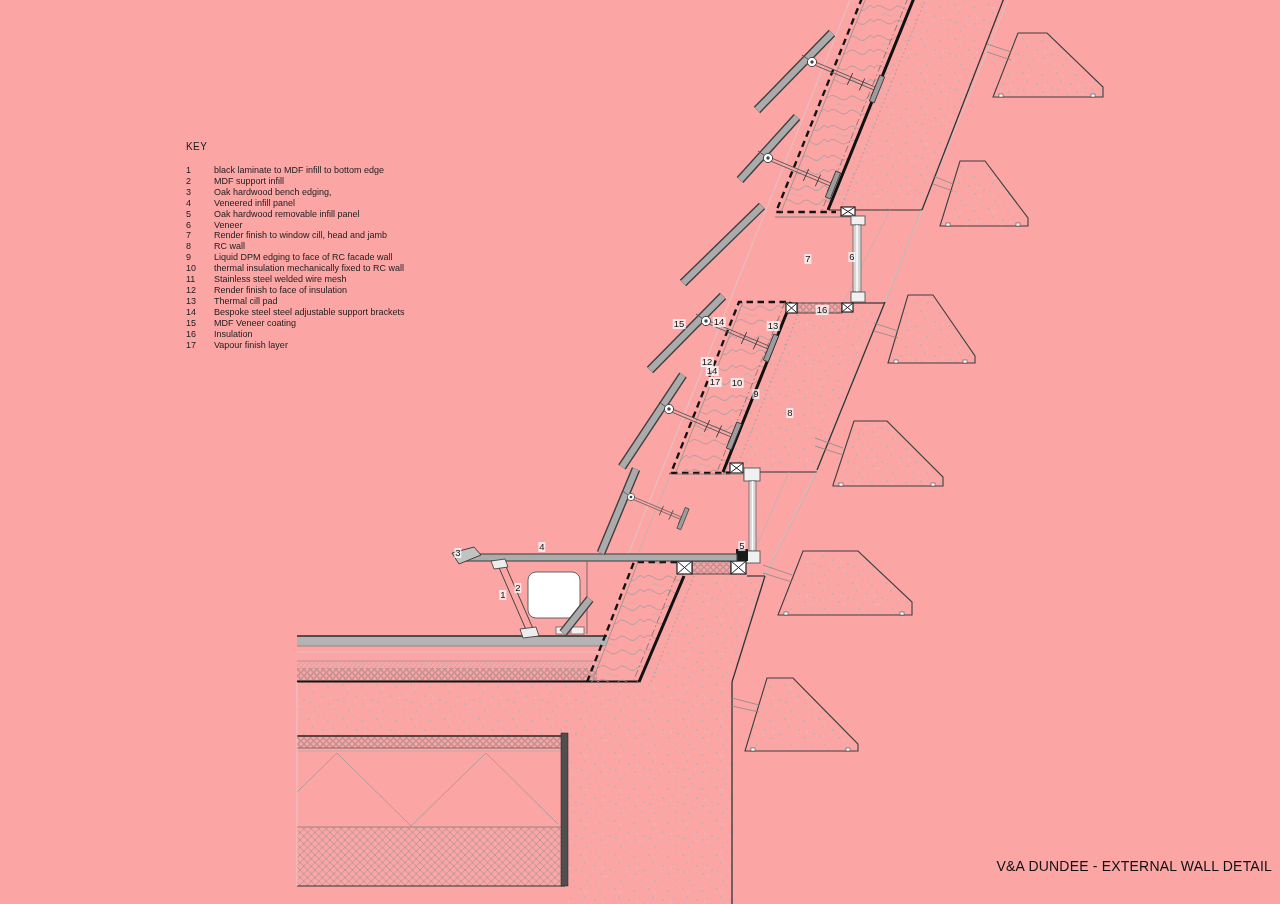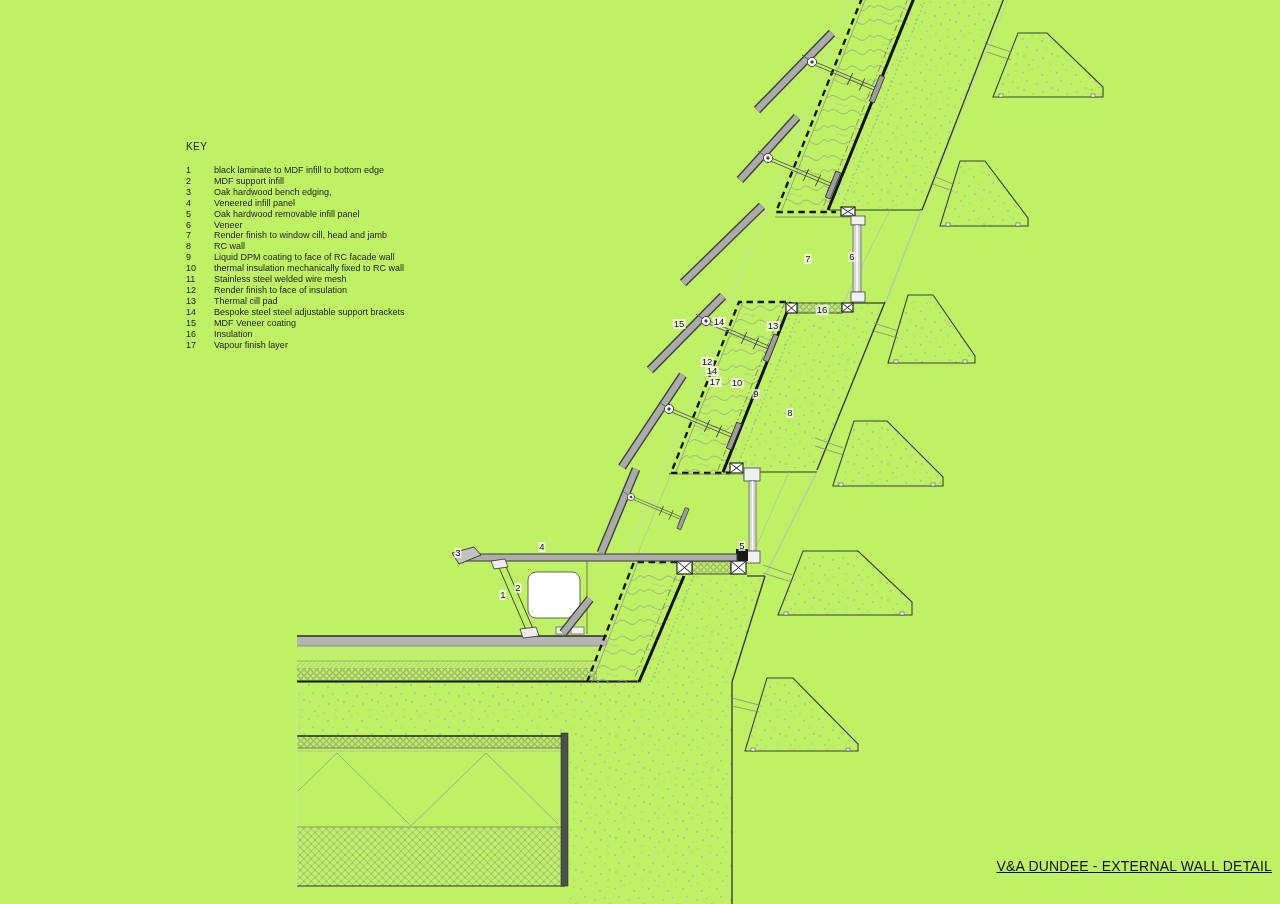--- a/index.html
+++ b/index.html
@@ -1,25 +1,25 @@
 <!DOCTYPE html>
 <html><head>
 <meta charset="utf-8">
 <style>
   html,body{margin:0;padding:0;background:#fff;}
   body{width:1280px;height:904px;overflow:hidden;font-family:"Liberation Sans",sans-serif;}
-  .canvas{position:relative;width:1280px;height:904px;background:#bef264;}
+  .canvas{position:relative;width:1280px;height:904px;background:#fca5a5;}
   .canvas > svg{position:absolute;left:0;top:0;}
   .key{position:absolute;left:186px;top:141px;color:#1c1c1c;}
   .key-heading{font-size:10px;letter-spacing:.4px;margin-bottom:13px;}
   .key-row{display:flex;font-size:9px;line-height:10.9px;white-space:nowrap;}
   .key-num{width:28px;flex:none;}
   .callout{position:absolute;transform:translate(-50%,-50%);font-size:9.5px;color:#151515;
            background:rgba(255,255,255,.72);padding:0 1px;line-height:1.05;}
-  .title{position:absolute;top:858px;right:8px;font-size:14px;color:#111;letter-spacing:.2px;text-decoration:underline;}
+  .title{position:absolute;top:858px;right:8px;font-size:14px;color:#111;letter-spacing:.2px;}
 </style>
 </head>
 <body>
 
 <div class="canvas">
 
 <svg width="1280" height="904" viewBox="0 0 1280 904">
   <defs>
     <pattern id="speckle" width="34" height="34" patternUnits="userSpaceOnUse">
       <g fill="#b6b6b6">
@@ -328,21 +328,21 @@
           <span class="key-label">Render finish to window cill, head and jamb</span>
         </div>
 
         <div class="key-row">
           <span class="key-num">8</span>
           <span class="key-label">RC wall</span>
         </div>
 
         <div class="key-row">
           <span class="key-num">9</span>
-          <span class="key-label">Liquid DPM coating to face of RC facade wall</span>
+          <span class="key-label">Liquid DPM edging to face of RC facade wall</span>
         </div>
 
         <div class="key-row">
           <span class="key-num">10</span>
           <span class="key-label">thermal insulation mechanically fixed to RC wall</span>
         </div>
 
         <div class="key-row">
           <span class="key-num">11</span>
           <span class="key-label">Stainless steel welded wire mesh</span>

